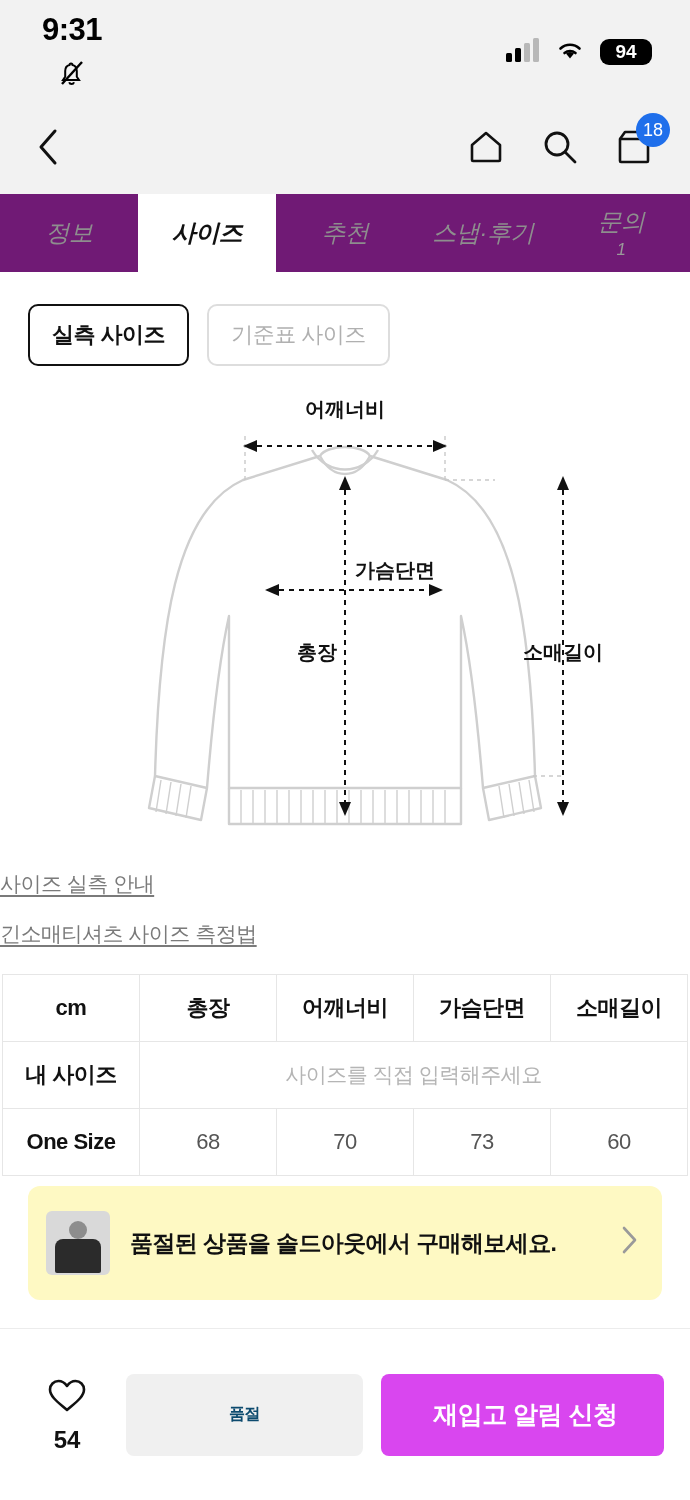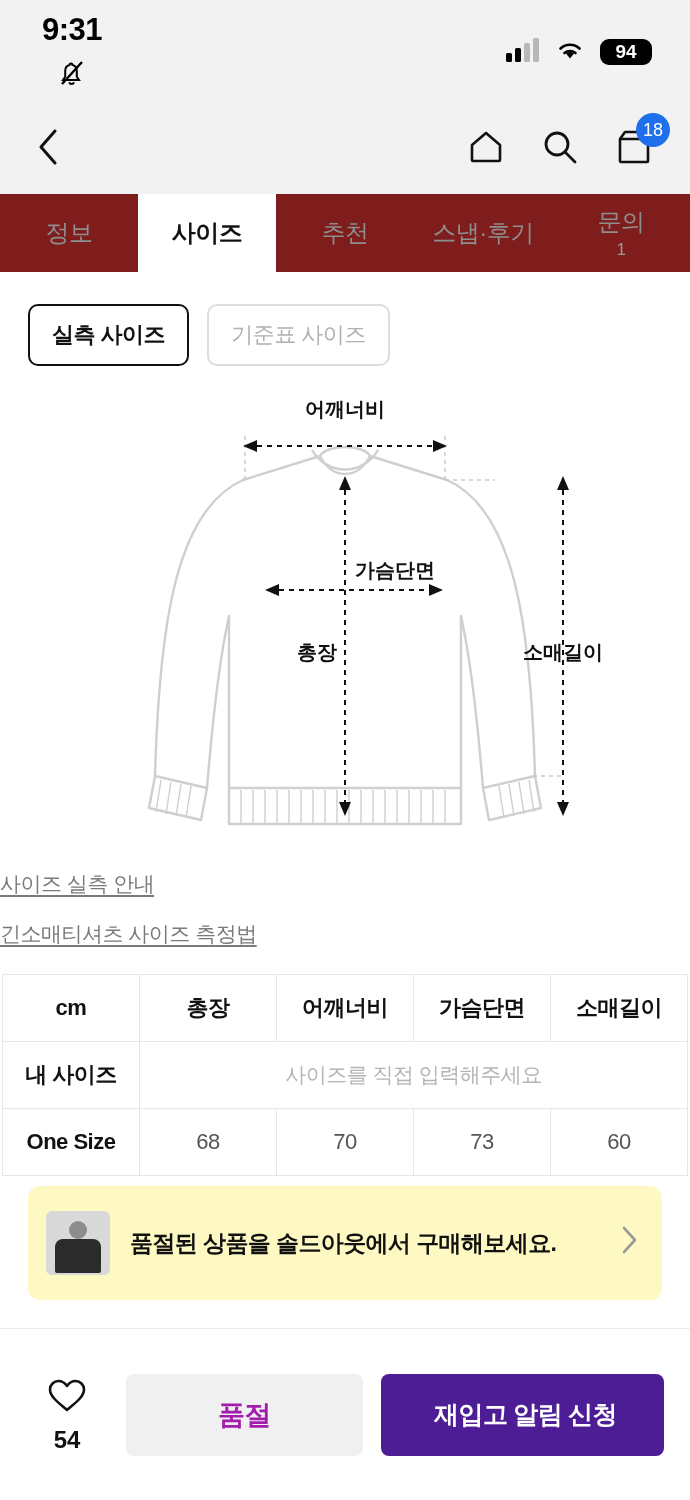--- a/index.html
+++ b/index.html
@@ -80,22 +80,23 @@
     height: 34px;
     display: flex;
     align-items: center;
     justify-content: center;
     line-height: 1;
   }
 
   
   .tabs {
     display: flex;
-    background: #7f1d1d;
+    background: #701a75;
     height: 78px;
+    font-style: italic;
   }
   .tab {
     flex: 1;
     display: flex;
     flex-direction: column;
     align-items: center;
     justify-content: center;
     font-size: 24px;
     color: #8e8e8e;
     letter-spacing: -0.5px;
@@ -271,37 +272,37 @@
     font-size: 24px;
     font-weight: bold;
     color: #111;
   }
   .btn-soldout {
     flex: 1;
     height: 82px;
     background: #f0f0f0;
     border: none;
     border-radius: 8px;
-    color: #a21caf;
-    font-size: 27px;
+    color: #0c4a6e;
+    font-size: 16px;
     font-weight: bold;
     letter-spacing: -0.5px;
     font-family: inherit;
   }
   .btn-restock {
     flex: 1.18;
     height: 82px;
-    background: #4c1d95;
+    background: #d946ef;
     border: none;
     border-radius: 8px;
     color: #ffffff;
     font-size: 25px;
     font-weight: bold;
     letter-spacing: -0.5px;
-    font-family: Liberation Serif, serif;
+    font-family: Liberation Sans, sans-serif;
     padding-left: 12px;
   }
 </style>
 </head>
 <body>
 
 <div class="statusbar">
   <div class="status-left">
     <span class="status-time">9:31</span>
     <span>

